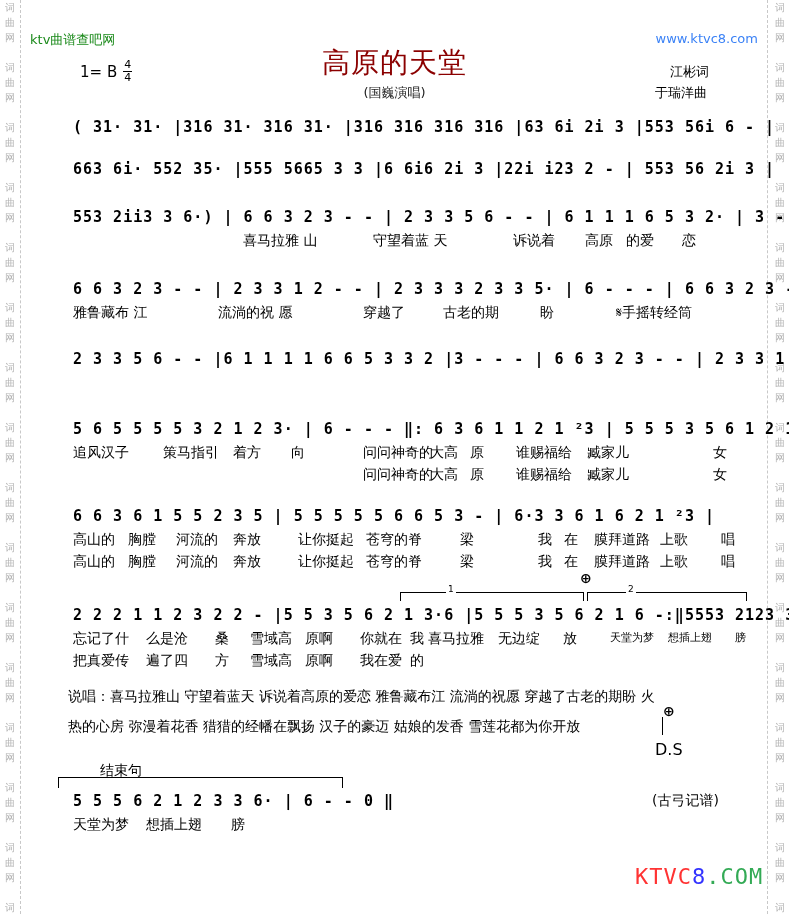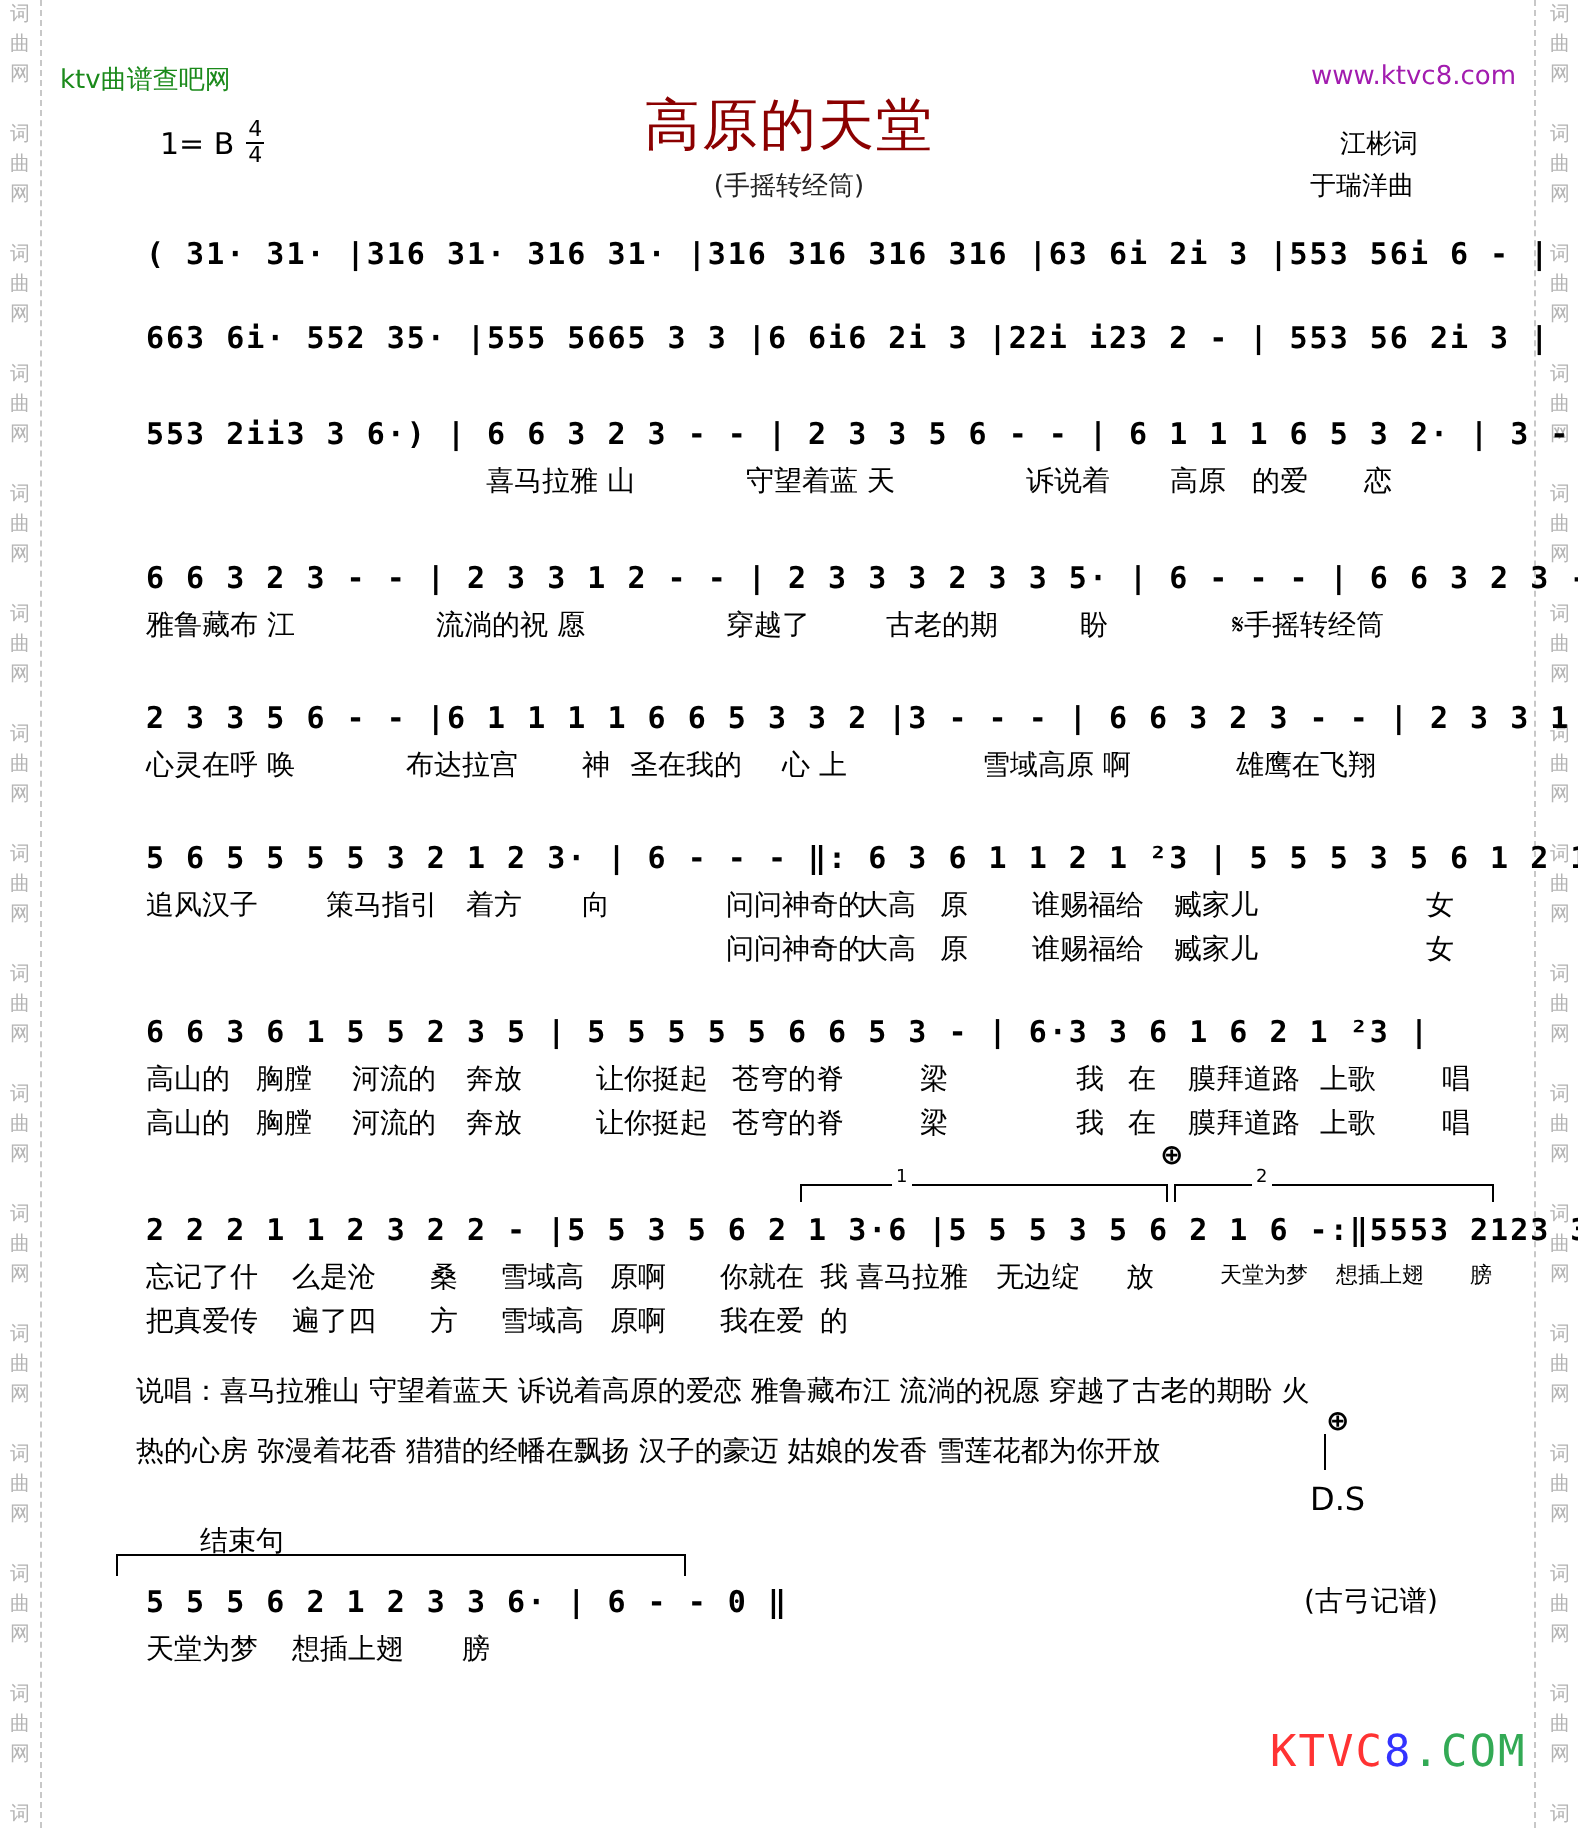--- a/index.html
+++ b/index.html
@@ -8,21 +8,21 @@
   .margin-watermark { position: absolute; top: 0; width: 20px; height: 914px;
          border-right: 1px dashed #c8c8c8; }
   .margin-watermark.right { left: 767px; border-right: none; border-left: 1px dashed #c8c8c8; width: 22px; }
   .margin-watermark.left { left: 0; }
   .wm-col { position: absolute; top: 0; left: 0; width: 20px; }
   .wm-group { display: flex; flex-direction: column; align-items: center; height: 60px; }
   .wm-group span { font-size: 10px; color: #b4b4b4; line-height: 15px; }
   .margin-watermark.right .wm-col { left: 2px; }
 
   .site-name { position: absolute; left: 30px; top: 31px; font-size: 13px; color: #1b8a1b; }
-  .site-url { position: absolute; right: 31px; top: 31px; font-size: 13px; color: #a21caf; text-align: right; }
+  .site-url { position: absolute; right: 31px; top: 31px; font-size: 13px; color: #3b82f6; text-align: right; }
   .key-sig { position: absolute; left: 80px; top: 60px; font-size: 15px; display: flex; align-items: center; gap: 6px; }
   .frac { display: inline-flex; flex-direction: column; align-items: center; font-size: 11px; line-height: 10px; }
   .frac .bar { width: 9px; height: 1px; background: #000; margin: 1px 0; }
   .title { position: absolute; left: 0; width: 789px; top: 44px; text-align: center;
            font-size: 28px; color: #8b0000; letter-spacing: 1px; }
   .subtitle { position: absolute; left: 0; width: 789px; top: 84px; text-align: center; font-size: 13px; color: #222; }
   .lyricist { position: absolute; left: 670px; top: 63px; font-size: 13px; }
   .composer { position: absolute; left: 655px; top: 84px; font-size: 13px; }
 
   .staff { position: absolute; left: 73px; width: 700px; }
@@ -218,21 +218,21 @@
 <div class="key-sig">
   <span>1= B</span>
   <span class="frac">
     <span>4</span>
     <span class="bar"></span>
     <span>4</span>
   </span>
 </div>
 
 <div class="title">高原的天堂</div>
-<div class="subtitle">(手摇转经筒)</div>
+<div class="subtitle">(国巍演唱)</div>
 <div class="lyricist">江彬词</div>
 <div class="composer">于瑞洋曲</div>
 
 <div class="staff" style="top:118px">
   <div class="notes-line">( 31· 31· |316 31· 316 31· |316 316 316 316 |63 6i 2i 3 |553 56i 6 - |</div>
 </div>
 
 <div class="staff" style="top:160px">
   <div class="notes-line">663 6i· 552 35· |555 5665 3 3 |6 6i6 2i 3 |22i i23 2 - | 553 56 2i 3 |</div>
 </div>
@@ -256,29 +256,20 @@
     <span class="lseg" style="left:145px">流淌的祝 愿</span>
     <span class="lseg" style="left:290px">穿越了</span>
     <span class="lseg" style="left:370px">古老的期</span>
     <span class="lseg" style="left:467px">盼</span>
     <span class="lseg" style="left:543px">𝄋手摇转经筒</span>
   </div>
 </div>
 
 <div class="staff" style="top:350px">
   <div class="notes-line">2 3 3 5 6 - - |6 1 1 1 1 6 6 5 3 3 2 |3 - - - | 6 6 3 2 3 - - | 2 3 3 1 2 - - |</div>
-  <div class="lyric-line">
-    <span class="lseg" style="left:0px">心灵在呼 唤</span>
-    <span class="lseg" style="left:130px">布达拉宫</span>
-    <span class="lseg" style="left:218px">神</span>
-    <span class="lseg" style="left:242px">圣在我的</span>
-    <span class="lseg" style="left:318px">心 上</span>
-    <span class="lseg" style="left:418px">雪域高原 啊</span>
-    <span class="lseg" style="left:545px">雄鹰在飞翔</span>
-  </div>
 </div>
 
 <div class="staff" style="top:420px">
   <div class="notes-line">5 6 5 5 5 5 3 2 1 2 3· | 6 - - - ‖: 6 3 6 1 1 2 1 ²3 | 5 5 5 3 5 6 1 2 1 6 - |</div>
   <div class="lyric-line">
     <span class="lseg" style="left:0px">追风汉子</span>
     <span class="lseg" style="left:90px">策马指引</span>
     <span class="lseg" style="left:160px">着方</span>
     <span class="lseg" style="left:218px">向</span>
     <span class="lseg" style="left:290px">问问神奇的</span>

